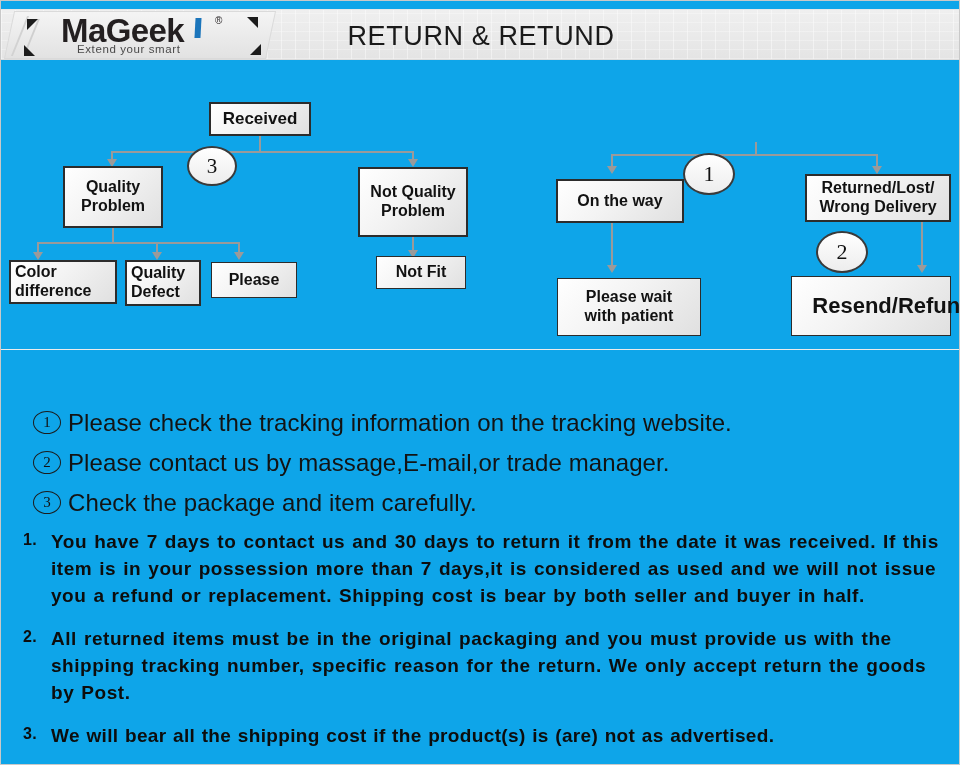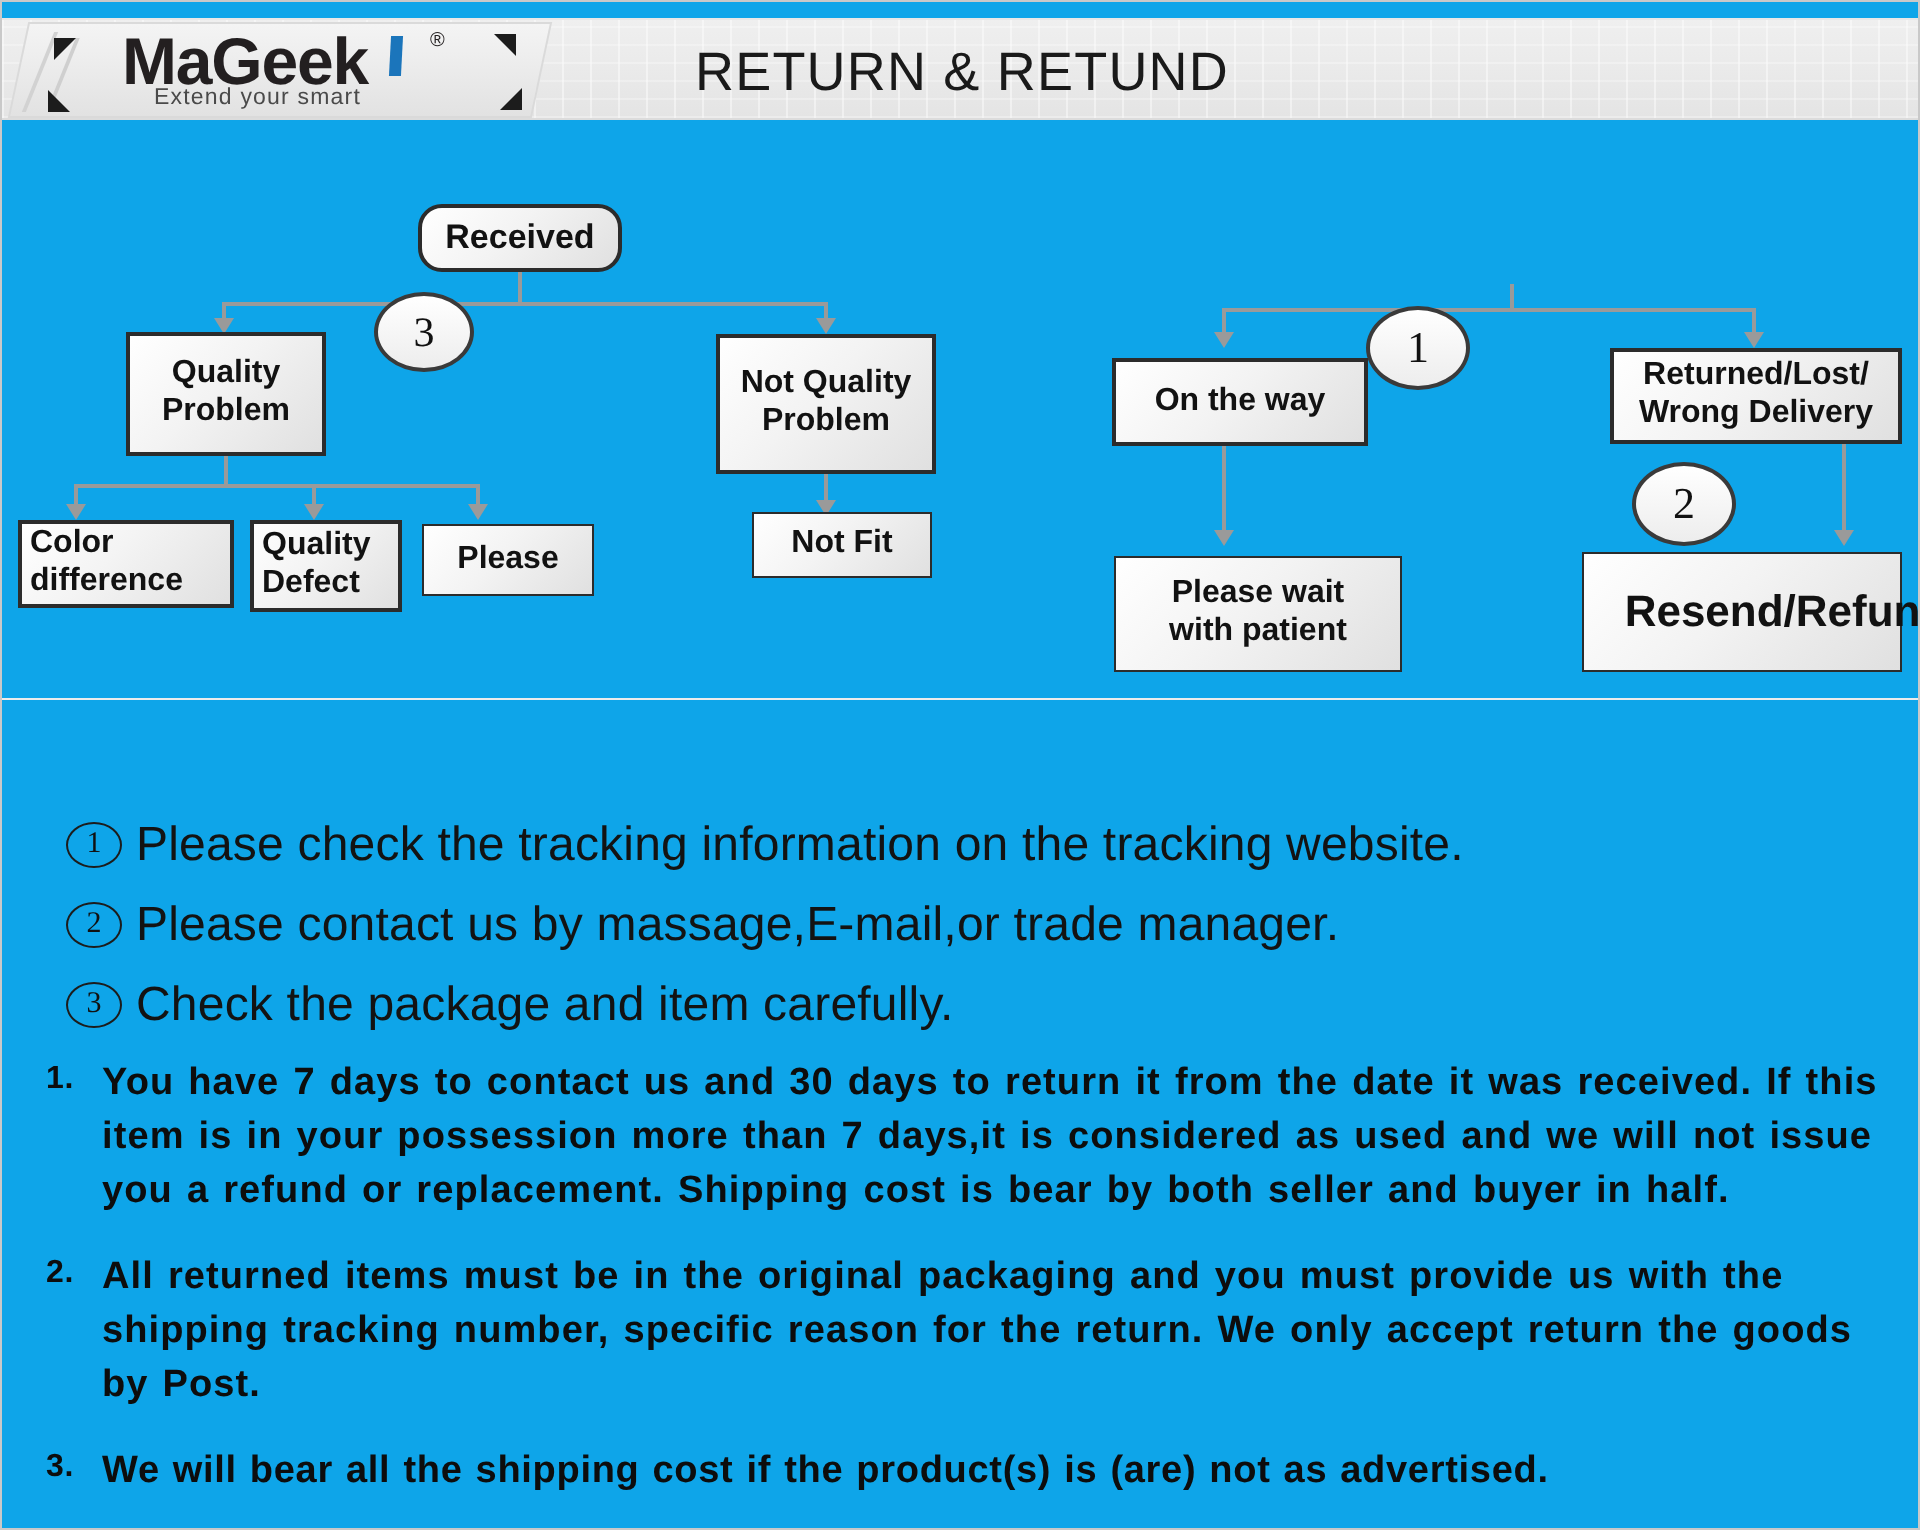--- a/index.html
+++ b/index.html
@@ -244,21 +244,21 @@
     <div class="tri tr"></div>
     <div class="tri br"></div>
     <div class="logo-main">MaGeek</div>
     <div class="logo-k-blue"></div>
     <div class="logo-reg">®</div>
     <div class="logo-tag">Extend your smart</div>
   </div>
 
   <div class="header-title">RETURN &amp; RETUND</div>
 
-  <div class="fbox" style="left:208px;top:101px;width:102px;height:34px;font-size:17px;border-radius:12px;">Received</div>
+  <div class="fbox" style="left:208px;top:101px;width:102px;height:34px;font-size:17px;">Received</div>
 
   <div class="ln v" style="left:258px;top:135px;height:17px;"></div>
 
   <div class="ln h" style="left:110px;top:150px;width:303px;"></div>
 
   <div class="ln v" style="left:110px;top:150px;height:10px;"></div>
   <div class="arw" style="left:106px;top:158px;"></div>
 
   <div class="ln v" style="left:411px;top:150px;height:10px;"></div>
   <div class="arw" style="left:407px;top:158px;"></div>

